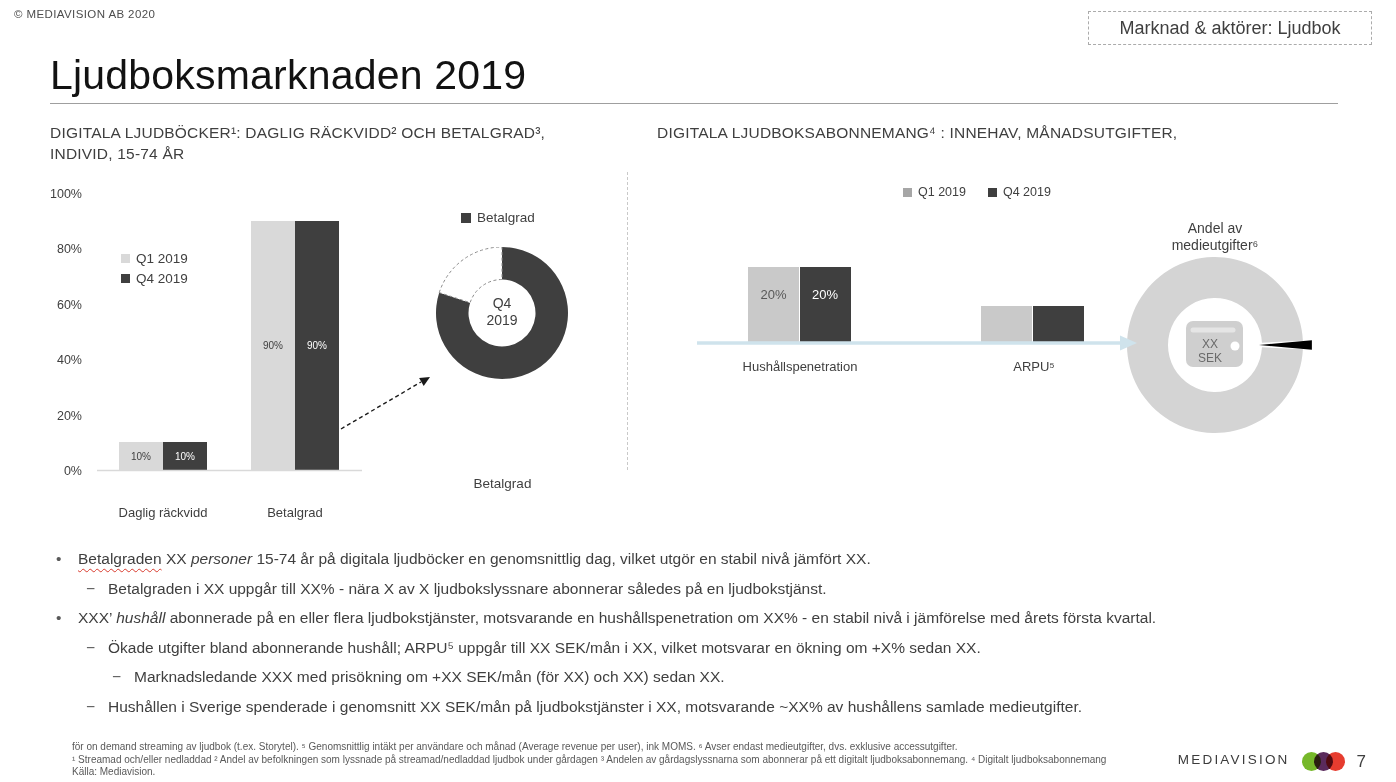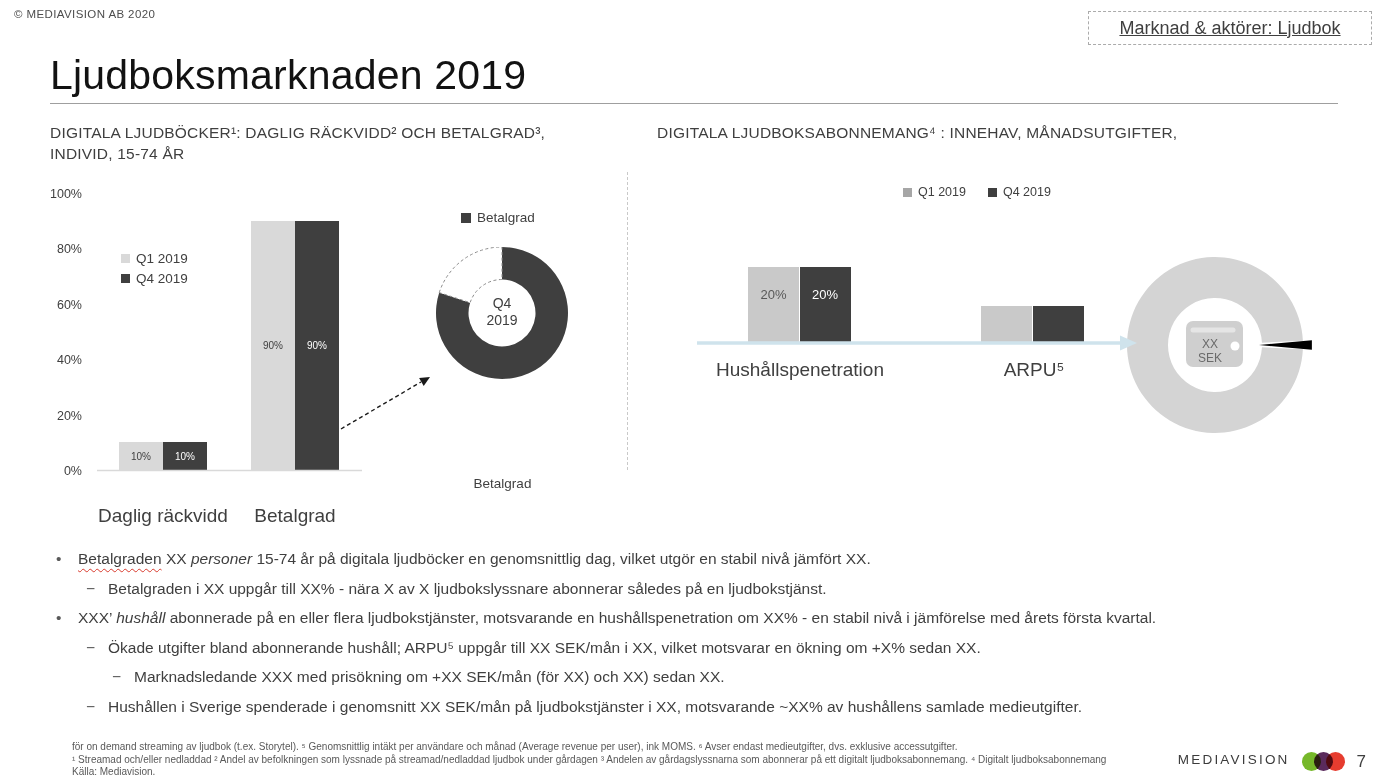--- a/index.html
+++ b/index.html
@@ -2,39 +2,39 @@
 <html><head>
 <meta charset="utf-8">
 <style>
   html,body{margin:0;padding:0;background:#e9e9e9;}
   .slide{position:relative;width:1396px;height:782px;background:#ffffff;margin:0 auto;
          font-family:"Liberation Sans",sans-serif;color:#3f3f3f;overflow:hidden;}
   .abs{position:absolute;}
 
   .copyright{left:14px;top:8px;font-size:11.5px;letter-spacing:.4px;color:#4d4d4d;}
   .tag-box{left:1088px;top:11px;width:282px;height:32px;border:1px dashed #ababab;
-           display:flex;align-items:center;justify-content:center;font-size:18px;color:#3f3f3f;background:#fff;text-decoration:underline;}
+           display:flex;align-items:center;justify-content:center;font-size:18px;color:#3f3f3f;background:#fff;}
   .title{left:50px;top:52px;font-size:41px;font-weight:400;color:#121212;letter-spacing:.2px;}
   .title-rule{left:50px;top:103px;width:1288px;height:1px;background:#9f9f9f;}
   .sec-header{font-size:15.5px;line-height:21px;color:#3f3f3f;letter-spacing:.2px;}
   .sec-header.l{left:50px;top:122px;width:580px;}
   .sec-header.r{left:657px;top:122px;width:610px;}
 
   
   #lyaxis{left:44px;top:193px;width:44px;height:277px;}
   .ytick{position:absolute;right:6px;font-size:12.5px;color:#404040;}
   #lplot{left:100px;top:193px;width:262px;height:277px;}
   .bar{position:absolute;bottom:0;display:flex;align-items:center;justify-content:center;}
   .bar-label{font-size:10px;}
   #llegend{left:121px;top:251px;display:flex;flex-direction:column;gap:5px;}
   .leg-row{display:flex;align-items:center;gap:6px;}
   .leg-sq{width:9px;height:9px;display:inline-block;flex:none;}
   .leg-txt{font-size:13.5px;color:#404040;}
   #lcats{left:100px;top:477px;width:262px;height:18px;margin-top:28px;}
-  .cat{position:absolute;text-align:center;font-size:19px;color:#3f3f3f;}
+  .cat{position:absolute;text-align:center;font-size:13px;color:#3f3f3f;}
 
   
   #ldonut-legend{left:461px;top:210px;}
   #ldonut{left:436px;top:247px;}
   .donut-center{font-size:14px;fill:#3f3f3f;text-anchor:middle;}
   #ldonut-label{left:440px;top:476px;width:125px;text-align:center;font-size:13.5px;}
 
   .divider{left:627px;top:172px;height:298px;width:0;border-left:1px dashed #c9c9c9;}
 
   
@@ -164,20 +164,24 @@
       <div class="rbar" style="left: 104.5px; width: 51px; height: 76px; background: rgb(63, 63, 63);">
         <span class="rbar-label" style="color: rgb(255, 255, 255);">20%</span>
       </div>
       <div class="rbar" style="left: 337.5px; width: 51px; height: 37px; background: rgb(63, 63, 63);"></div>
     </div>
   <div class="abs" id="rcats">
       <div class="cat" style="left: -1px; width: 212px;">Hushållspenetration</div>
       <div class="cat" style="left: 233px; width: 212px;">ARPU⁵</div>
     </div>
 
+  <div class="abs" id="rdonut-title">
+    <div>Andel av</div>
+    <div>medieutgifter⁶</div>
+  </div>
   <svg class="abs" id="rdonut" width="198" height="190">
     <g id="rdonut-slices">
         <path d="M179.89,96.30 A88,88 0 1 1 179.89,87.70 L138.94,89.70 A47,47 0 1 0 138.94,94.30 Z" fill="#d4d4d4"></path>
         <path d="M136.00,92.00 L188.88,87.26 L188.88,96.74 Z" fill="#000000"></path>
       </g>
     <g>
       <rect x="63" y="68" width="57" height="46" rx="7" fill="#cfcfcf"></rect>
       <path d="M70,77 h40" stroke="#e5e5e5" stroke-width="5" stroke-linecap="round" fill="none"></path>
       <circle cx="112" cy="93" r="4.5" fill="#ffffff"></circle>
     </g>

